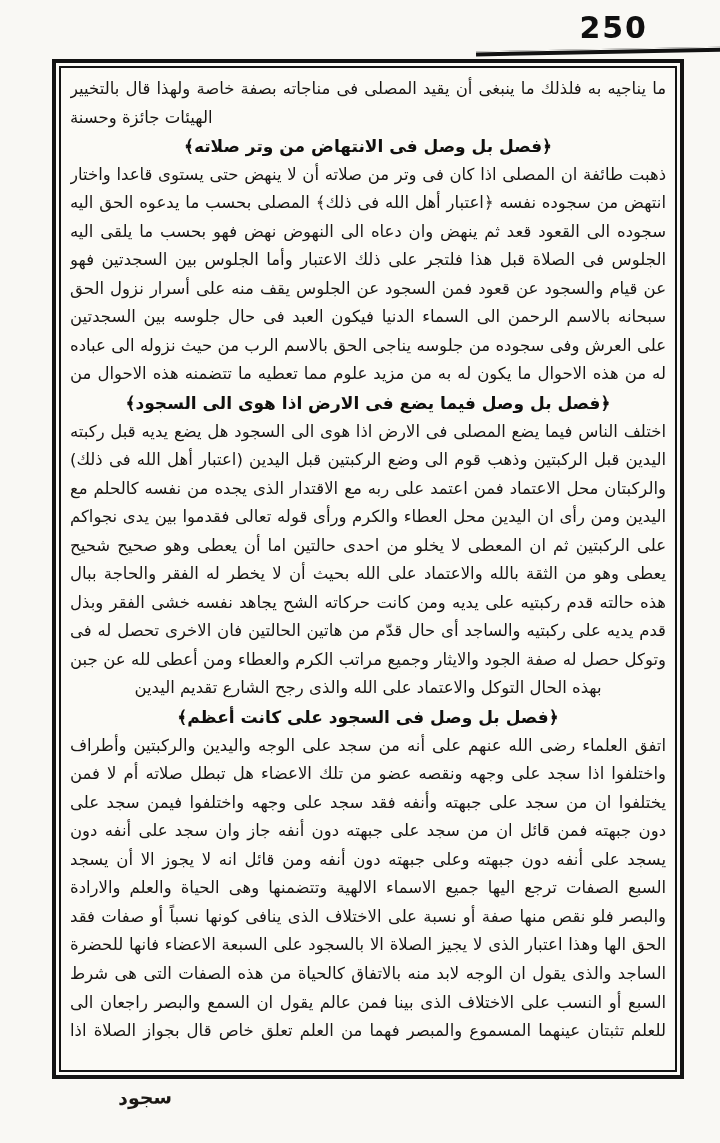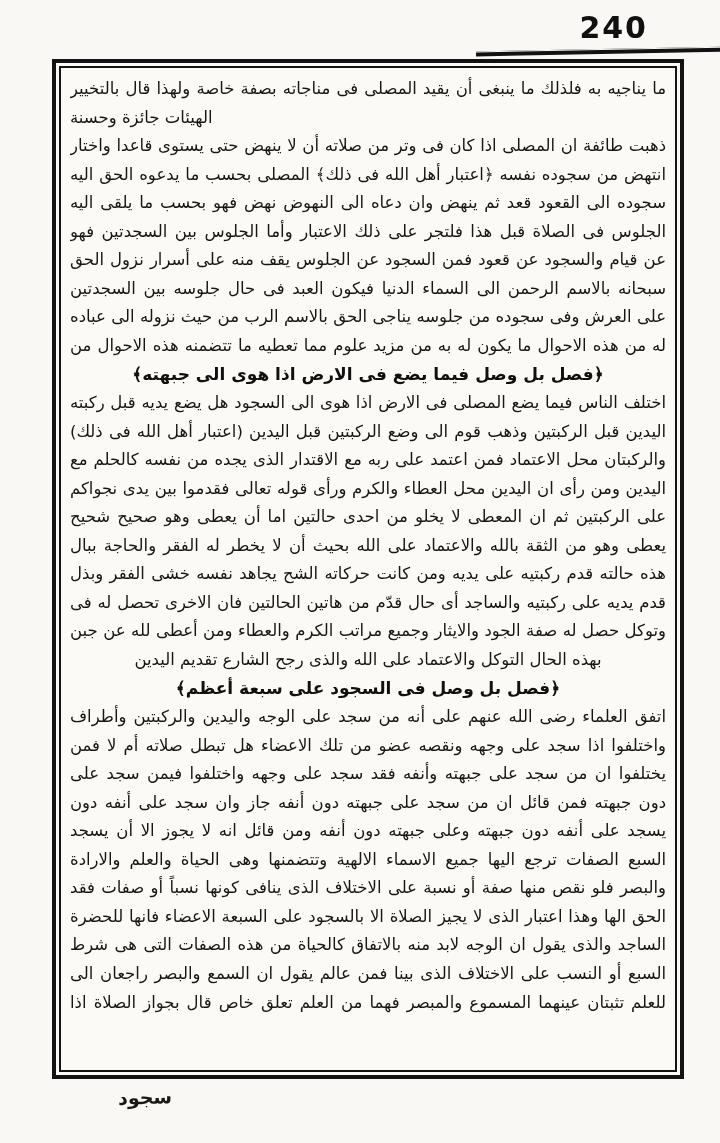--- a/index.html
+++ b/index.html
@@ -50,50 +50,51 @@
   }
   .catchword{
     position:absolute;left:118px;top:1086px;
     font-size:19px;font-weight:bold;direction:rtl;color:#1b1814;
     transform:rotate(-2deg);
   }
 </style>
 </head>
 <body>
 
-<div class="page-number">240</div>
+<div class="page-number">250</div>
 
 <div class="header-rule"></div>
 
 <div class="frame">
   <div class="frame-inner">
     <div class="textblock">
 
     <div class="tline line">ما يناجيه به فلذلك ما ينبغى أن يقيد المصلى فى مناجاته بصفة خاصة ولهذا قال بالتخيير فى هذه المسئلة من قال وكل هذه</div>
         <div class="tline line-left">الهيئات جائزة وحسنة</div>
+        <div class="tline heading">﴿فصل بل وصل فى الانتهاض من وتر صلاته﴾</div>
         <div class="tline line">ذهبت طائفة ان المصلى اذا كان فى وتر من صلاته أن لا ينهض حتى يستوى قاعدا واختار آخرون أن لا يقعد وان</div>
         <div class="tline line">انتهض من سجوده نفسه ﴿اعتبار أهل الله فى ذلك﴾ المصلى بحسب ما يدعوه الحق اليه فان دعاه وهو فى حال</div>
         <div class="tline line">سجوده الى القعود قعد ثم ينهض وان دعاه الى النهوض نهض فهو بحسب ما يلقى اليه فى نفسه وقد تقدم الكلام فى</div>
         <div class="tline line">الجلوس فى الصلاة قبل هذا فلتجر على ذلك الاعتبار وأما الجلوس بين السجدتين فهو ليجمع فى سجوده بين السجود</div>
         <div class="tline line">عن قيام والسجود عن قعود فمن السجود عن الجلوس يقف منه على أسرار نزول الحق من العرش الذى استوى عليه</div>
         <div class="tline line">سبحانه بالاسم الرحمن الى السماء الدنيا فيكون العبد فى حال جلوسه بين السجدتين يناجى الرحمن من حيث انه استوى</div>
         <div class="tline line">على العرش وفى سجوده من جلوسه يناجى الحق بالاسم الرب من حيث نزوله الى عباده فى الثلث الباقى من الليل فيتجلى</div>
         <div class="tline line">له من هذه الاحوال ما يكون له به من مزيد علوم مما تعطيه ما تتضمنه هذه الاحوال من الذكر والدعاء والهيئات كل على</div>
-        <div class="tline heading">﴿فصل بل وصل فيما يضع فى الارض اذا هوى الى جبهته﴾</div>
+        <div class="tline heading">﴿فصل بل وصل فيما يضع فى الارض اذا هوى الى السجود﴾</div>
         <div class="tline line">اختلف الناس فيما يضع المصلى فى الارض اذا هوى الى السجود هل يضع يديه قبل ركبته أم لا فذهب طائفة الى وضع</div>
         <div class="tline line">اليدين قبل الركبتين وذهب قوم الى وضع الركبتين قبل اليدين (اعتبار أهل الله فى ذلك) اليدان محل الاقتدار</div>
         <div class="tline line">والركبتان محل الاعتماد فمن اعتمد على ربه مع الاقتدار الذى يجده من نفسه كالحلم مع القدرة قال بوضع الركبتين قبل</div>
         <div class="tline line">اليدين ومن رأى ان اليدين محل العطاء والكرم ورأى قوله تعالى فقدموا بين يدى نجواكم صدقة قدّم اليدين</div>
         <div class="tline line">على الركبتين ثم ان المعطى لا يخلو من احدى حالتين اما أن يعطى وهو صحيح شحيح يخشى الفقر ويأمل الحياة واما أن</div>
         <div class="tline line">يعطى وهو من الثقة بالله والاعتماد على الله بحيث أن لا يخطر له الفقر والحاجة ببال لعلمه بأن الله أعلم بمصالحه فمن كانت</div>
         <div class="tline line">هذه حالته قدم ركبتيه على يديه ومن كانت حركاته الشح يجاهد نفسه خشى الفقر وبذل المجهود من نفسه فى العطاء</div>
         <div class="tline line">قدم يديه على ركبتيه والساجد أى حال قدّم من هاتين الحالتين فان الاخرى تحصل له فى سجوده ولابد فمن اعتمد</div>
         <div class="tline line">وتوكل حصل له صفة الجود والايثار وجميع مراتب الكرم والعطاء ومن أعطى لله عن جبن وفزع أثمر له ذلك العطاء</div>
         <div class="tline line-center">بهذه الحال التوكل والاعتماد على الله والذى رجح الشارع تقديم اليدين</div>
-        <div class="tline heading">﴿فصل بل وصل فى السجود على سبعة أعظم﴾</div>
+        <div class="tline heading">﴿فصل بل وصل فى السجود على كانت أعظم﴾</div>
         <div class="tline line">اتفق العلماء رضى الله عنهم على أنه من سجد على الوجه واليدين والركبتين وأطراف القدمين فقد تم سجوده</div>
         <div class="tline line">واختلفوا اذا سجد على وجهه ونقصه عضو من تلك الاعضاء هل تبطل صلاته أم لا فمن قائل تبطل ومن قائل لا تبطل ولم</div>
         <div class="tline line">يختلفوا ان من سجد على جبهته وأنفه فقد سجد على وجهه واختلفوا فيمن سجد على جبهته دون أنفه أو على أنفه</div>
         <div class="tline line">دون جبهته فمن قائل ان من سجد على جبهته دون أنفه جاز وان سجد على أنفه دون جبهته لم يجز ومن قائل انه يجوز أن</div>
         <div class="tline line">يسجد على أنفه دون جبهته وعلى جبهته دون أنفه ومن قائل انه لا يجوز الا أن يسجد عليهما معا ﴿والاعتبار فى ذلك﴾</div>
         <div class="tline line">السبع الصفات ترجع اليها جميع الاسماء الالهية وتتضمنها وهى الحياة والعلم والارادة والقدرة والكلام والسمع</div>
         <div class="tline line">والبصر فلو نقص منها صفة أو نسبة على الاختلاف الذى ينافى كونها نسباً أو صفات فقد بطل الجميع أى لم يصح كون</div>
         <div class="tline line">الحق الها وهذا اعتبار الذى لا يجيز الصلاة الا بالسجود على السبعة الاعضاء فانها للحضرة الالهية بمنزلة الاعضاء لهذا</div>
         <div class="tline line">الساجد والذى يقول ان الوجه لابد منه بالاتفاق كالحياة من هذه الصفات التى هى شرط فى وجود ما بقى من الصفات</div>
         <div class="tline line">السبع أو النسب على الاختلاف الذى بينا فمن عالم يقول ان السمع والبصر راجعان الى العلم وان العلم يغنى عنهما وانهما</div>

